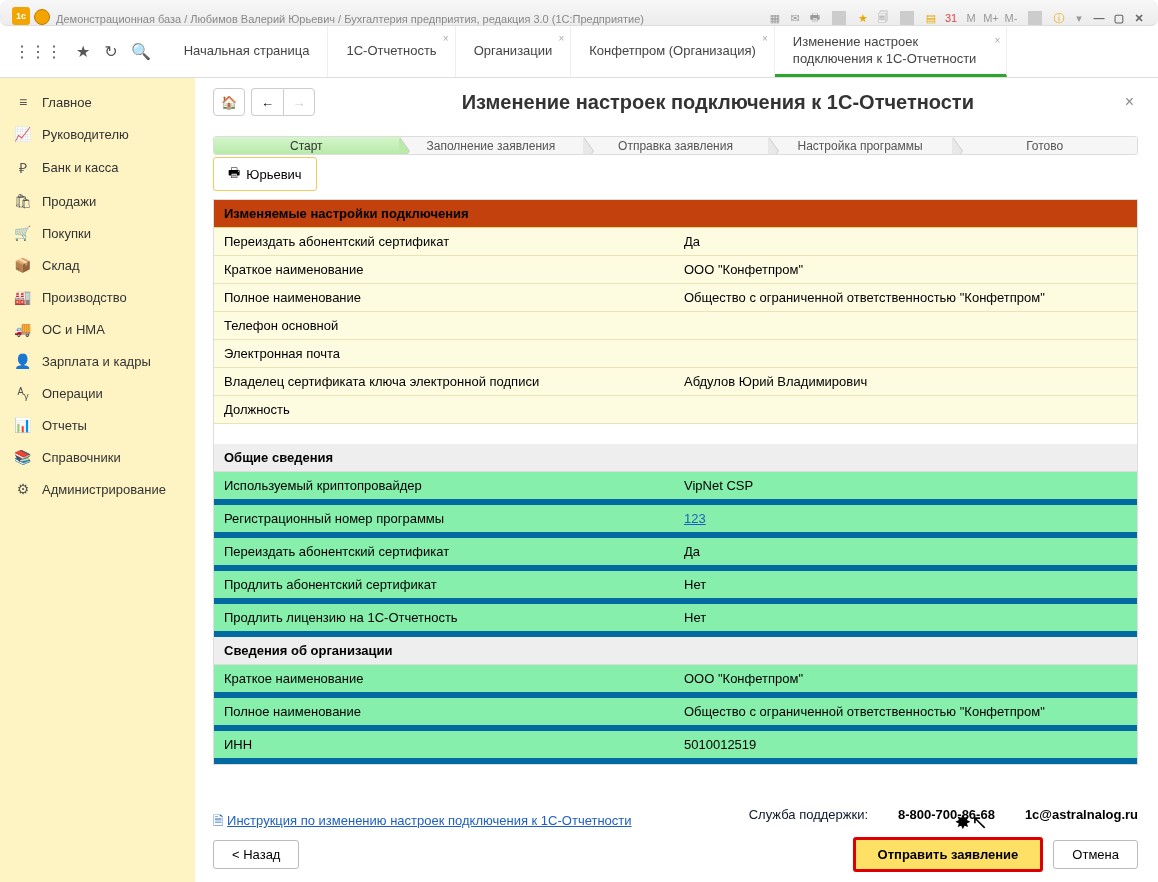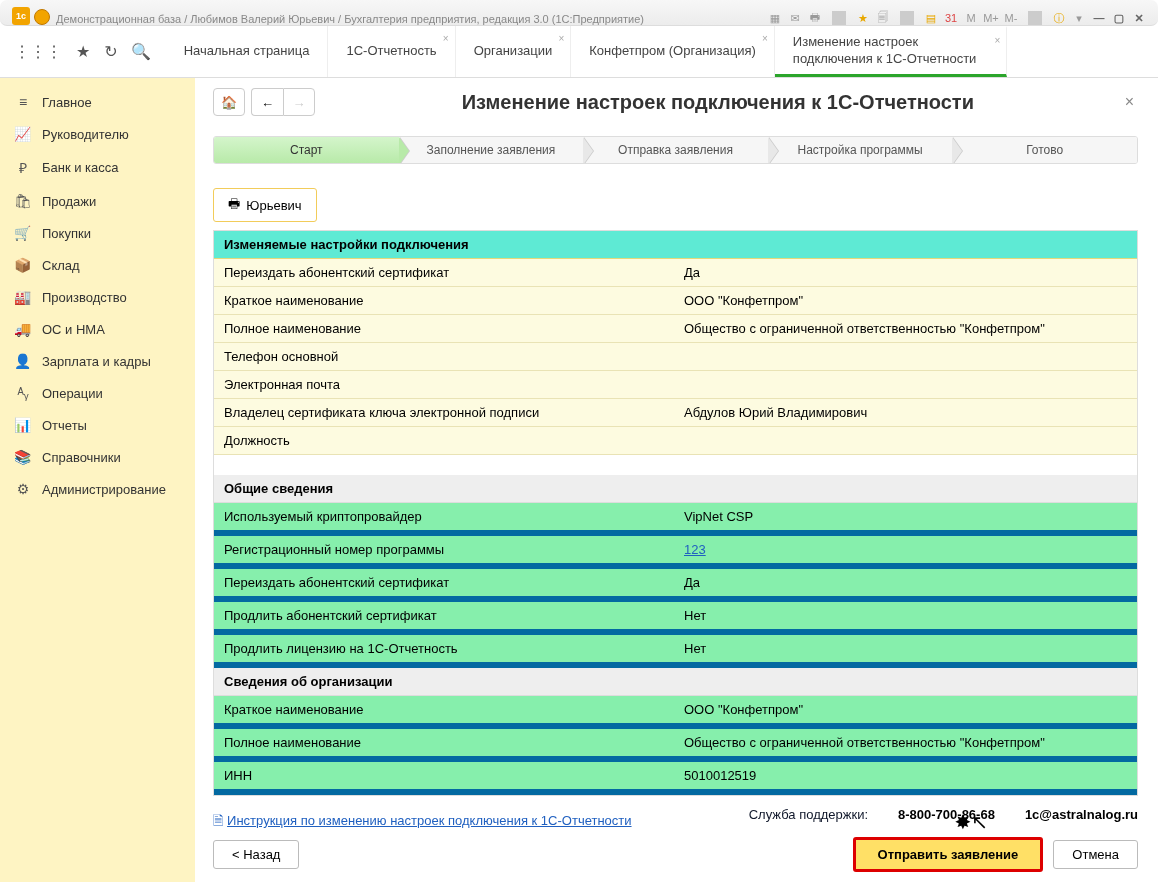--- a/index.html
+++ b/index.html
@@ -30,34 +30,34 @@
 
 .main { flex:1; display:flex; flex-direction:column; padding:10px 20px 10px 18px; overflow:hidden; background:#fff;}
 .main-head { display:flex; align-items:center; gap:6px; margin-bottom:6px;}
 .main-head button { width:32px; height:28px; border:1px solid #ccc; background:#fff; border-radius:4px; cursor:pointer; font-size:13px;}
 .main-head .btn-group { display:flex; }
 .main-head .btn-group button:first-child { border-radius:4px 0 0 4px; border-right:none;}
 .main-head .btn-group button:last-child { border-radius:0 4px 4px 0;}
 .main-head h1 { flex:1; text-align:center; font-size:20px; font-weight:bold; color:#333;}
 .main-head .close-x { font-size:16px; color:#888; cursor:pointer; padding:4px;}
 
-.wizard { display:flex; margin:14px 0 24px; border:1px solid #ddd; border-radius:3px; overflow:hidden; height:28px;}
+.wizard { display:flex; margin:14px 0 2px; border:1px solid #ddd; border-radius:3px; overflow:hidden; height:19px;}
 .wstep { flex:1; display:flex; align-items:center; justify-content:center; font-size:12px; color:#555; position:relative; background:#f6f6f6;}
 .wstep.active { background:linear-gradient(#d4f5cb,#b8eaa9); color:#333;}
 .wstep:not(:last-child)::after { content:""; position:absolute; right:-10px; top:0; width:0; height:0; border-top:14px solid transparent; border-bottom:14px solid transparent; border-left:10px solid #e8e8e8; z-index:2;}
 .wstep.active::after { border-left-color:#b8eaa9; }
 .wstep:not(:last-child)::before { content:""; position:absolute; right:-11px; top:0; width:0; height:0; border-top:14px solid transparent; border-bottom:14px solid transparent; border-left:10px solid #ccc; z-index:1;}
 
 .status-row { display:flex; align-items:center; margin-bottom:8px;}
 .status-row .msg { flex:1; font-size:13px; color:#333;}
 .print-btn { border:1px solid #f2cc5a; background:#fff; padding:5px 14px; border-radius:3px; font-size:13px; cursor:pointer; display:flex; align-items:center; gap:6px;}
 
 .table { border:1px solid #ddd; overflow-y:auto; font-size:13px;}
 .table-section.yellow .row { background:#fdfbe0; }
-.sec-head { background:#5eead4; font-weight:bold; padding:6px 10px; border-bottom:1px solid #e5d87a;}
+.sec-head { background:#c2410c; font-weight:bold; padding:6px 10px; border-bottom:1px solid #e5d87a;}
 .table-section:not(.yellow) .sec-head { background:#eee; border-bottom:1px solid #ddd;}
 .row { display:flex; border-bottom:1px solid #e9e3b5; }
 .table-section:not(.yellow) .row { border-bottom:6px solid #0369a1; background:#86efac;}
 .row .lbl { width:460px; padding:6px 10px;}
 .row .val { flex:1; padding:6px 10px;}
 .row .val a { color:#2060c0; text-decoration:underline; cursor:pointer;}
 
 .footer-link { margin:10px 0 4px; font-size:13px;}
 .footer-link a { color:#2060c0; text-decoration:underline; cursor:pointer;}
 .footer-support { display:flex; justify-content:flex-end; gap:30px; font-size:13px; margin-bottom:10px; align-items:center;}

